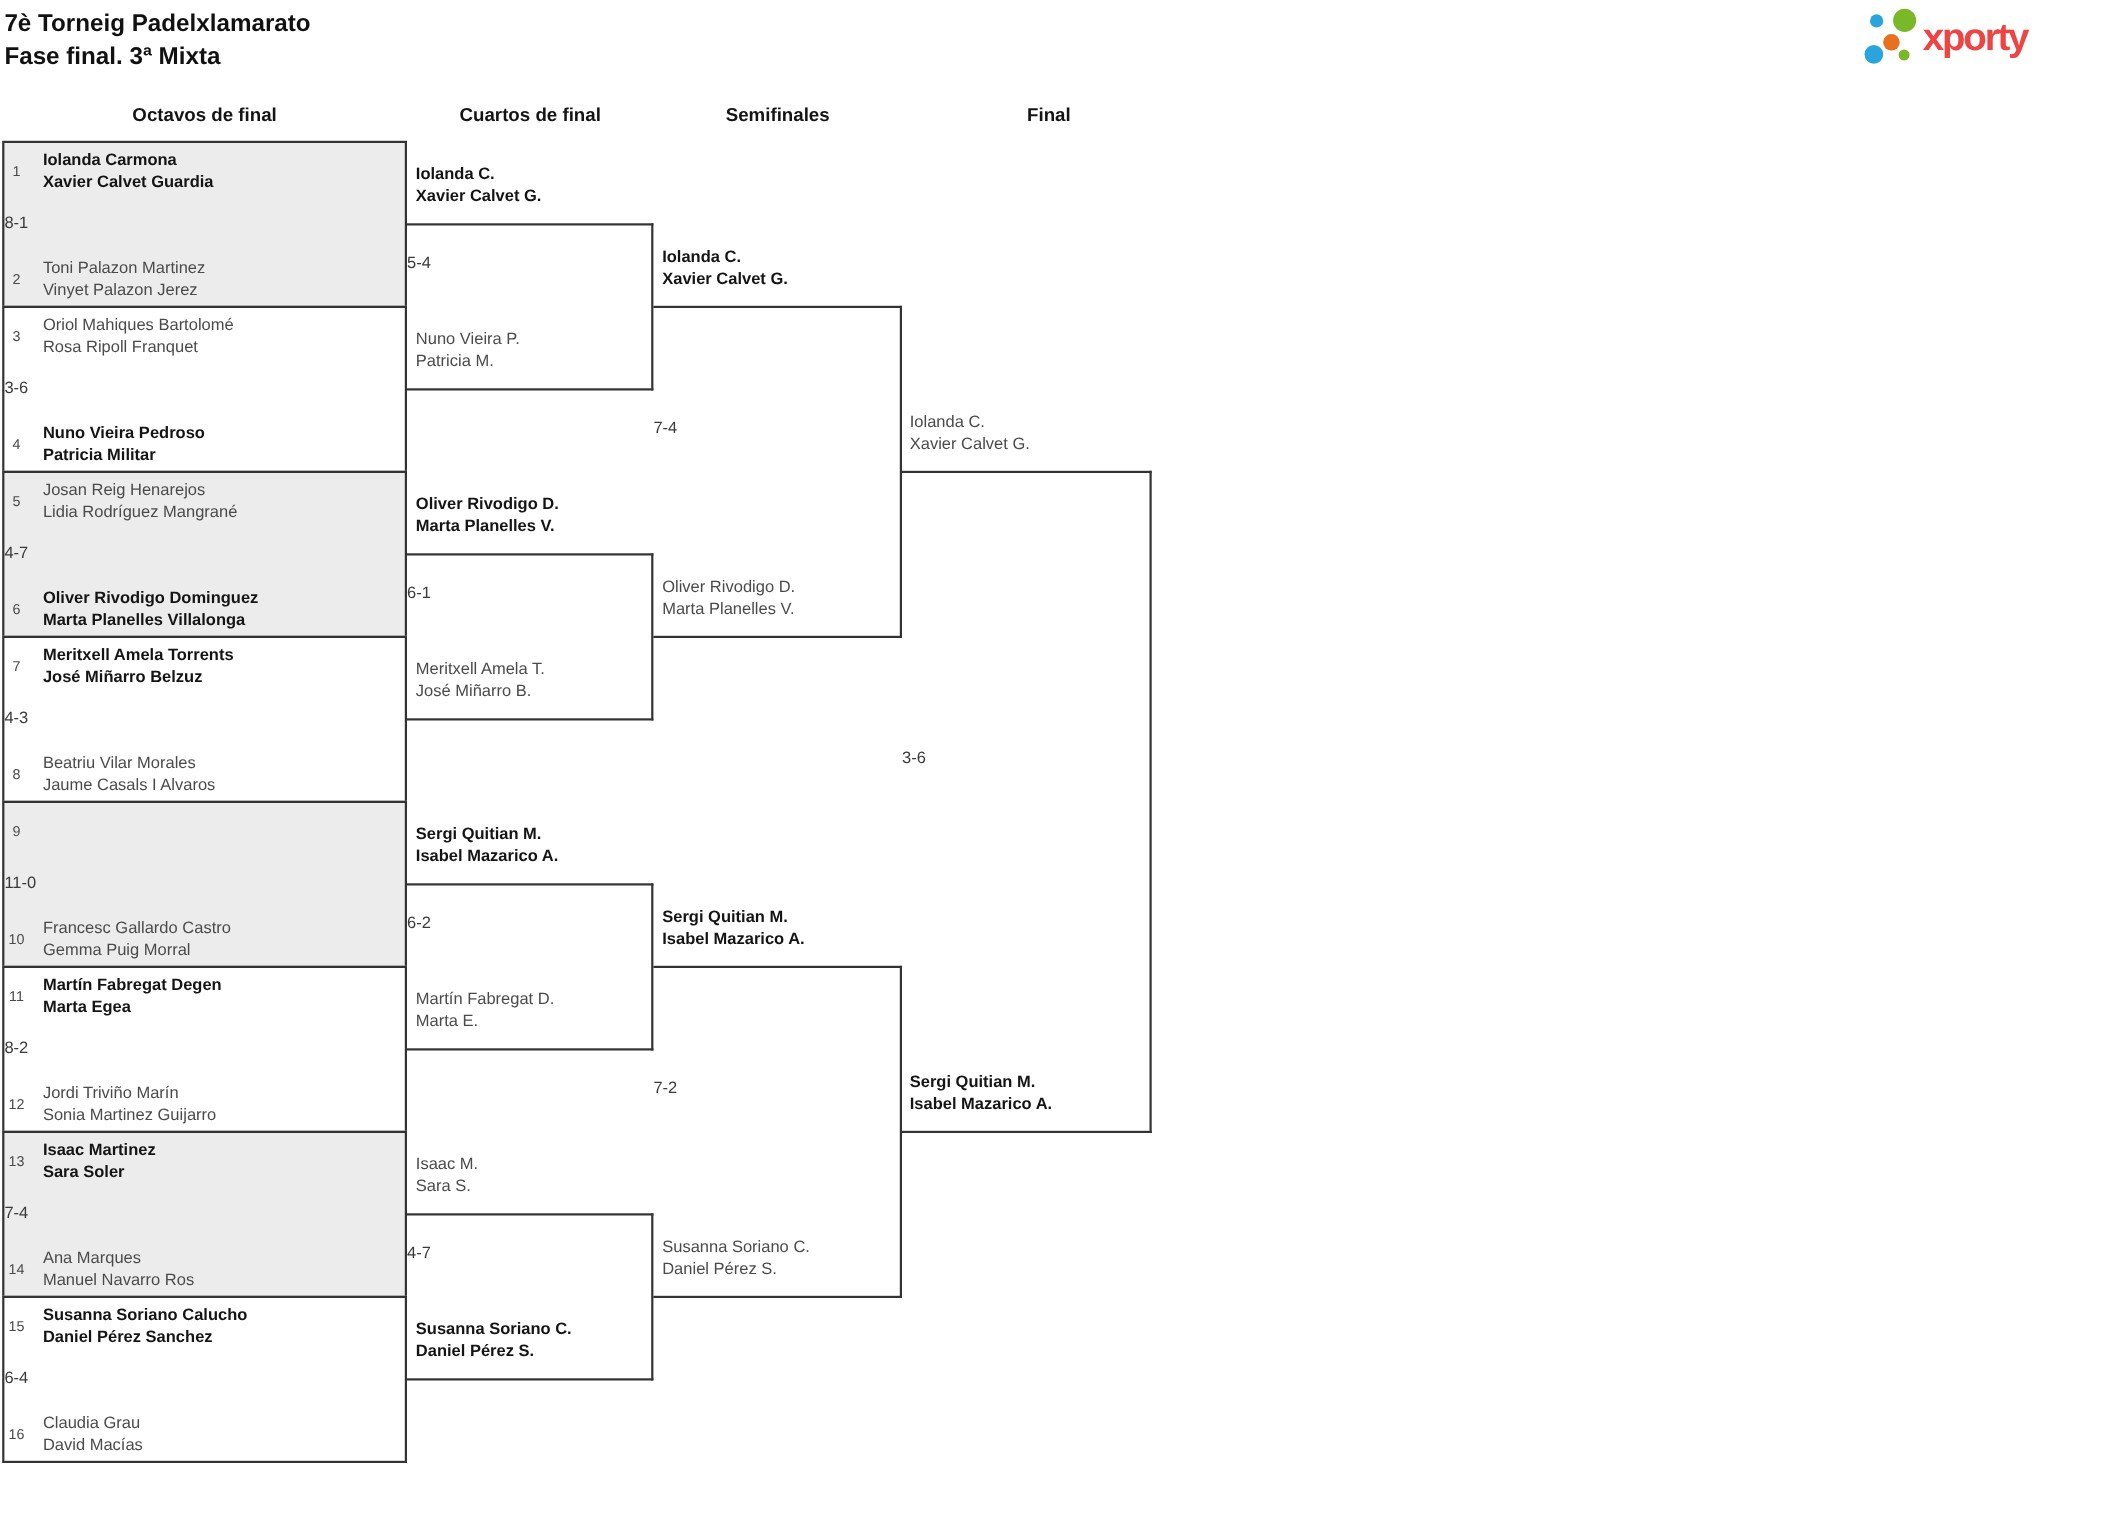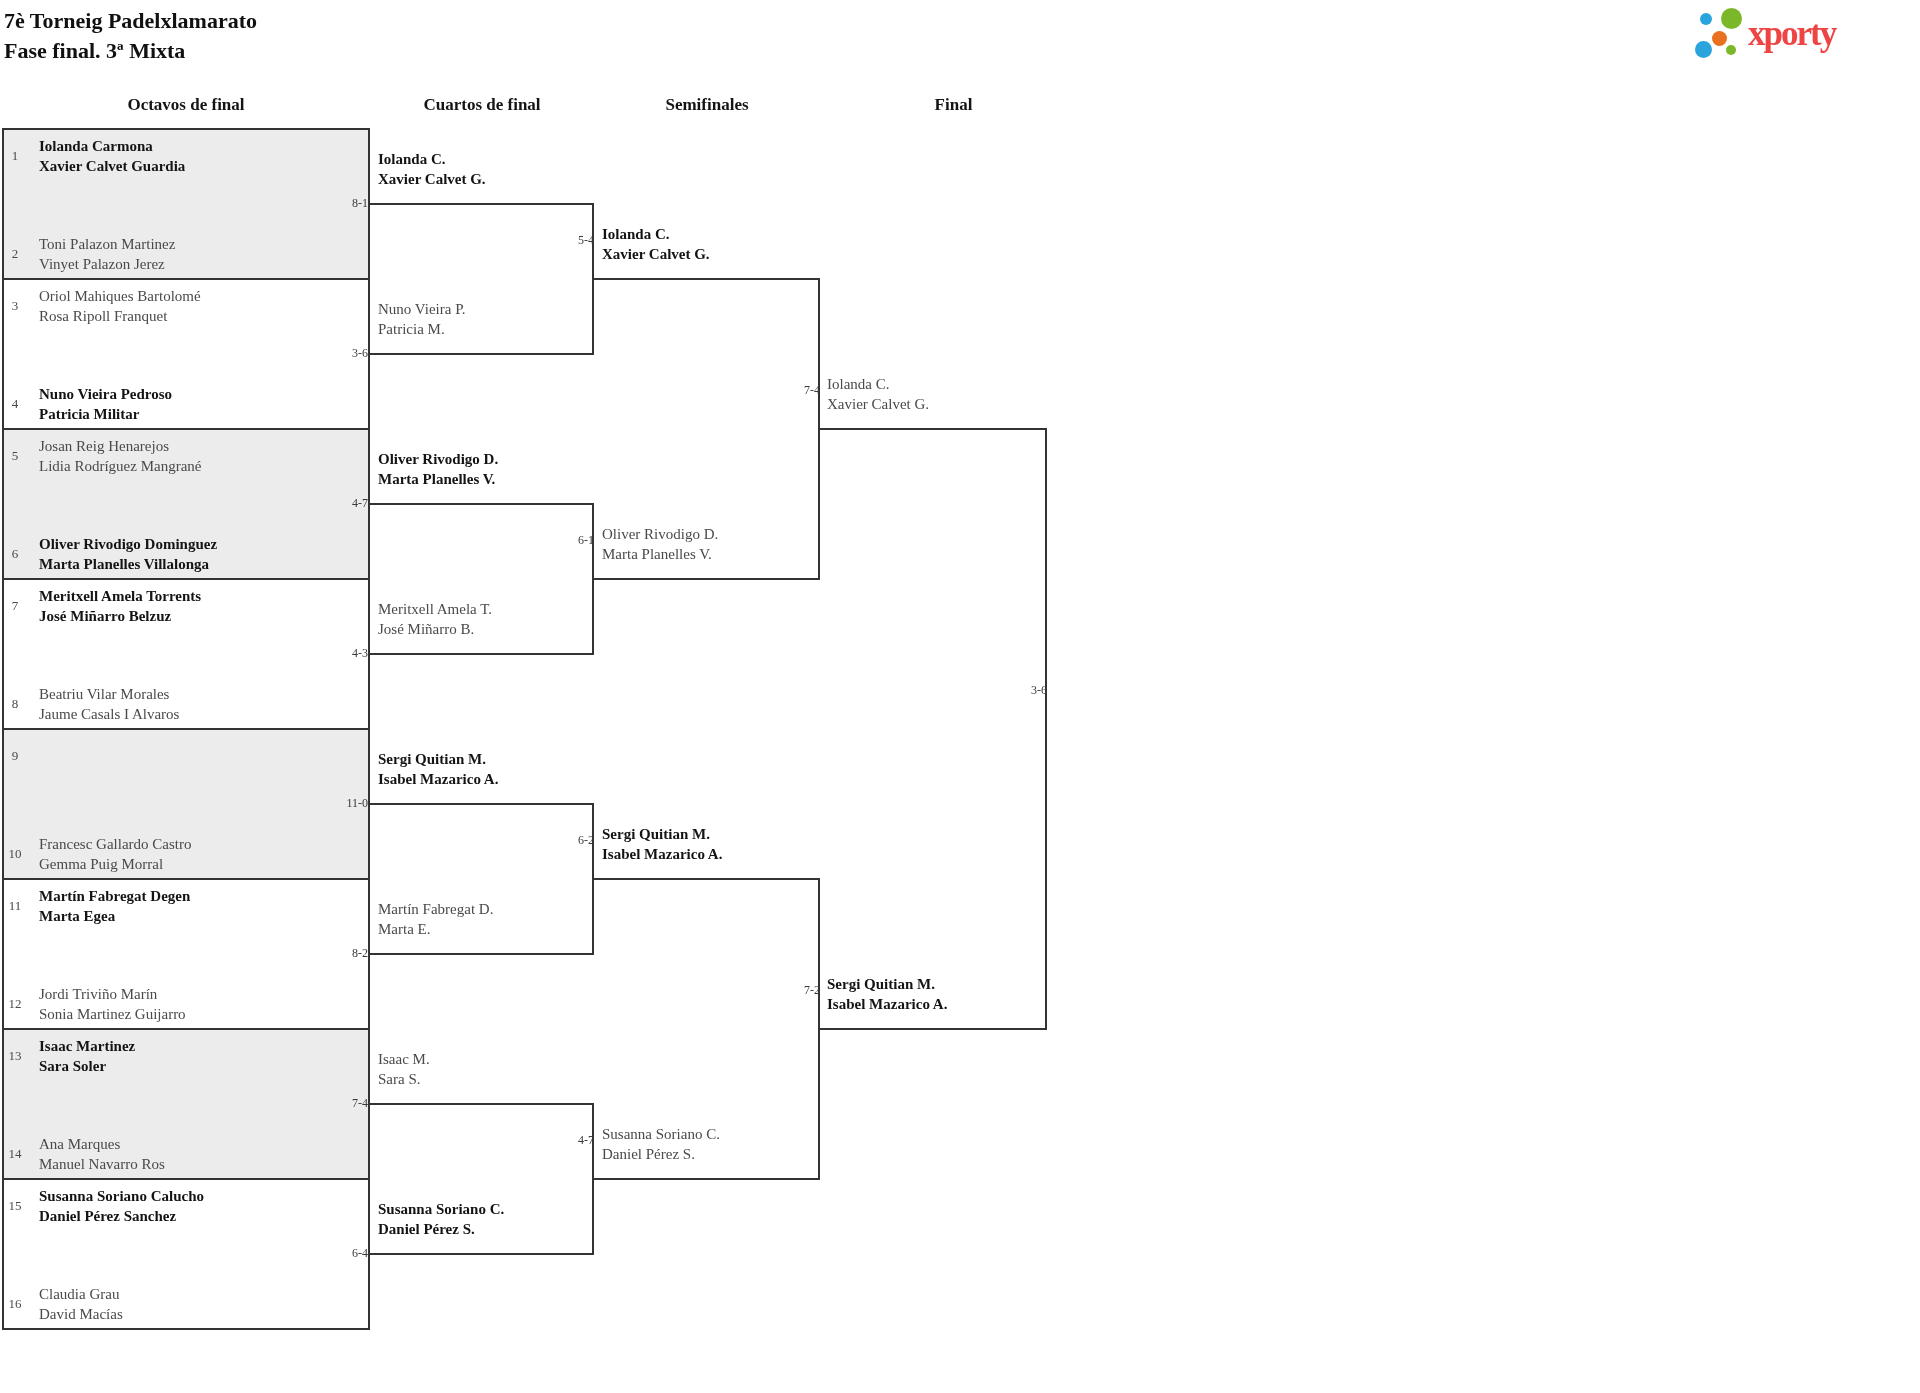--- a/index.html
+++ b/index.html
@@ -4,21 +4,21 @@
 <style>
   :root{
     --line:#333333;
     --shade:#ececec;
     --winner:#141414;
     --loser:#4a4a4a;
   }
   html,body{margin:0;padding:0;background:#ffffff;}
   .stage{
     position:relative;width:1920px;height:1376px;background:#ffffff;
-    font-family:Liberation Serif, serif;overflow:hidden;
+    font-family:Liberation Sans, sans-serif;overflow:hidden;
   }
   .title{
     position:absolute;left:4px;top:6px;
     font-size:22px;font-weight:700;line-height:30px;color:#111111;
   }
   .colhead{
     position:absolute;top:94px;text-align:center;
     font-size:17px;font-weight:600;color:#141414;line-height:22px;
   }
   .ch-r16{left:2px;width:368px;}
@@ -40,21 +40,21 @@
   .seed.sb{top:114px;}
   .team{
     position:absolute;font-size:15px;line-height:20px;color:var(--loser);
     font-weight:400;white-space:nowrap;
   }
   .team.w{color:var(--winner);font-weight:700;}
   .r1box .team{left:35px;width:336px;}
   .r1box .team.ta{top:6px;}
   .r1box .team.tb{top:104px;}
   .score{
-    position:absolute;text-align:right;font-size:12px;line-height:20px;color:#3a3a3a;
+    position:absolute;text-align:left;font-size:15px;line-height:20px;color:#3a3a3a;
   }
   .r1box .score{left:0;top:63px;width:364px;}
 
   
   .qfbox,.sfbox,.fbox{
     position:absolute;box-sizing:border-box;background:transparent;
     border:2px solid var(--line);border-left:none;
   }
   .qfbox{left:370px;width:224px;height:152px;}
   .sfbox{left:594px;width:226px;height:302px;}

